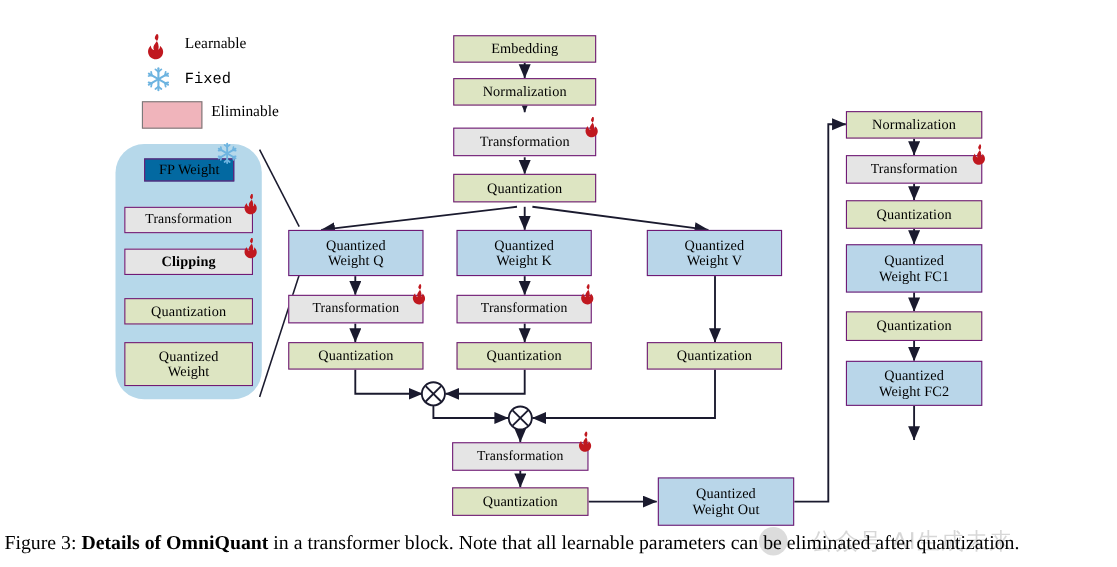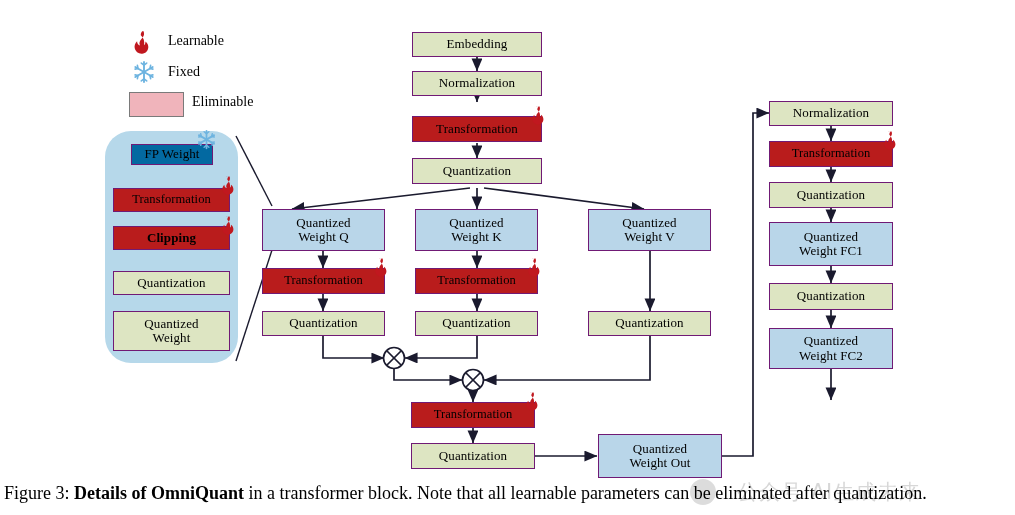--- a/index.html
+++ b/index.html
@@ -22,21 +22,21 @@
     border:1px solid #701a75;
     display:flex;align-items:center;justify-content:center;
     text-align:center;
     line-height:1.08;
     font-size:13px;
     z-index:3;
     white-space:pre-line;
     letter-spacing:0.1px;
   }
   .green{background:#dde5c2;}
-  .pink{background:#b91c1c;}
+  .pink{background:#e5e5e5;}
   .blue{background:#b9d6e9;}
   .cream{background:#0369a1;}
   .inset-bg{
     position:absolute;
     background:#b6d8ea;
     border-radius:26px;
     z-index:2;
   }
   .icon{position:absolute;z-index:6;pointer-events:none;}
   .legend-label{
@@ -148,21 +148,21 @@
           <line x1="6" y1="8.5" x2="5.4" y2="5.3"></line>
         <line x1="18" y1="15.5" x2="20.9" y2="14.9"></line>
           <line x1="18" y1="15.5" x2="18.6" y2="18.7"></line>
         <line x1="6" y1="15.5" x2="3.1" y2="14.9"></line>
           <line x1="6" y1="15.5" x2="5.4" y2="18.7"></line>
         <line x1="18" y1="8.5" x2="20.9" y2="9.1"></line>
           <line x1="18" y1="8.5" x2="18.6" y2="5.3"></line>
       </g>
     </g>
   </svg>
-  <div class="legend-label" style="left:168px;top:36px;">Fixed</div>
+  <div class="legend-label" style="left:168px;top:36px;font-family:Liberation Mono, monospace;">Fixed</div>
 
   <div style="position:absolute;left:129px;top:64px;width:53px;height:23px;background:#f0b4bb;border:1px solid #7a7a7a;z-index:5;"></div>
   <div class="legend-label" style="left:192px;top:66px;">Eliminable</div>
 
   <div class="inset-bg" style="left:105px;top:103px;width:133px;height:232px;"></div>
 
   <div class="node cream" style="left:131px;top:116px;width:82px;height:21px;">FP Weight</div>
   <svg class="icon" style="left:196px;top:101px;width:21px;height:21px;" viewBox="0 0 24 24">
     <g stroke="#6eb4e0" stroke-width="2" stroke-linecap="round">
       <line x1="12" y1="2" x2="12" y2="22"></line>

